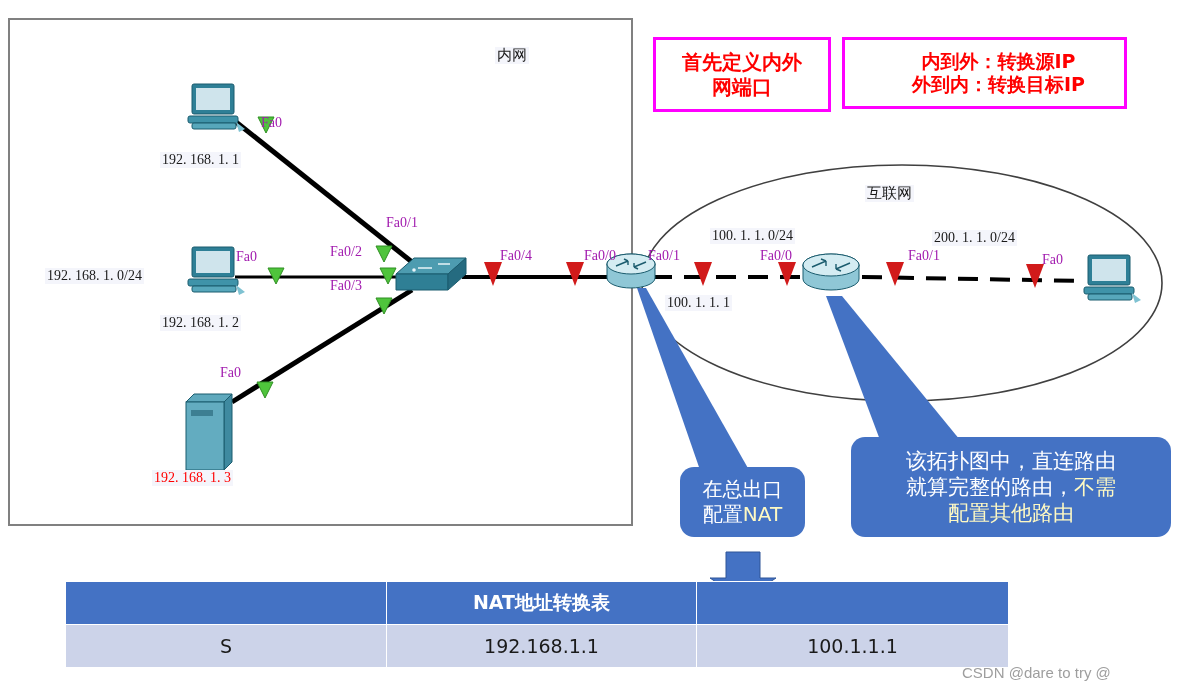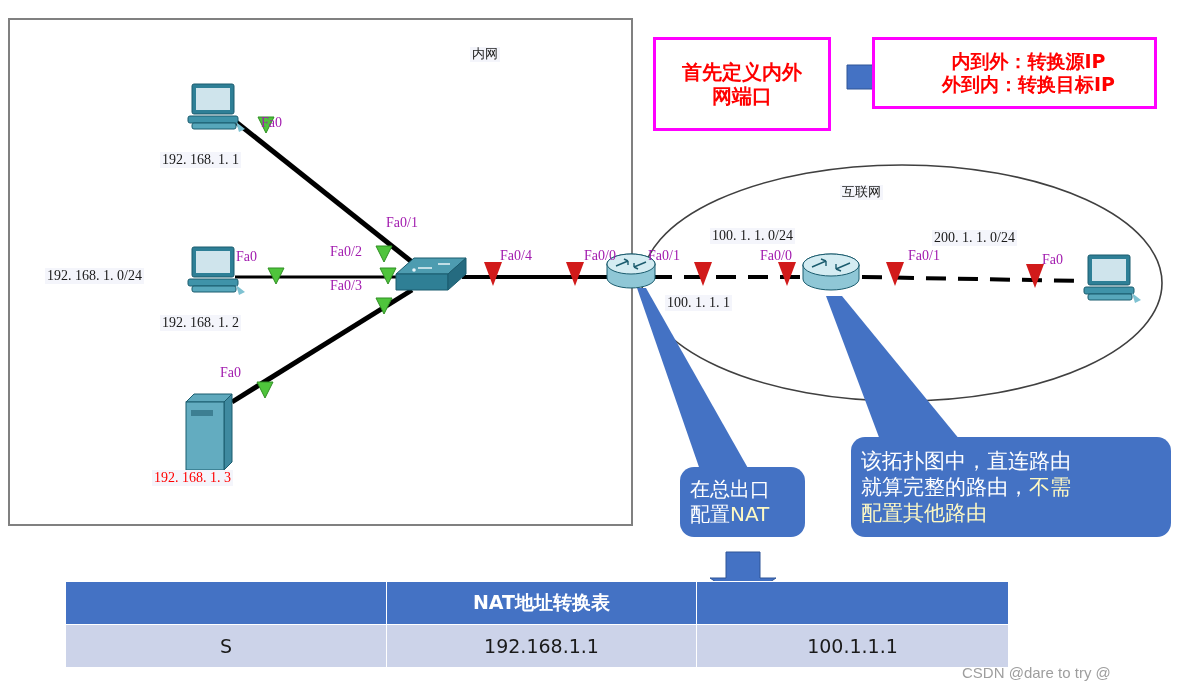--- a/index.html
+++ b/index.html
@@ -35,21 +35,22 @@
     font-size: 14px;
     color: #1a1a1a;
     background: #f4f5fb;
     white-space: nowrap;
     line-height: 1.15;
     padding: 0 2px;
   }
   .lbl.red { color: #ff0000; }
   .lbl.cn {
     font-family: "DejaVu Sans", sans-serif;
-    font-size: 13px;
+    font-size: 15px;
+    margin-left: 25px;
   }
   .iface {
     position: absolute;
     font-family: "Liberation Serif", serif;
     font-size: 14px;
     color: #a21caf;
     background: transparent;
     white-space: nowrap;
   }
   
@@ -83,21 +84,21 @@
     position: absolute;
     background: #4472c4;
     border-radius: 14px;
     color: #ffffff;
     font-family: "DejaVu Sans", sans-serif;
     text-align: center;
     box-sizing: border-box;
     display: flex;
     flex-direction: column;
     justify-content: center;
-    align-items: flex-start;
+    align-items: center;
     line-height: 1.25;
     padding: 4px 10px;
   }
   .callout .ln { display: block; white-space: nowrap; }
   .callout .hot { color: #fef9c3; }
   
   .nat-table {
     position: absolute;
     left: 65px;
     top: 581px;
@@ -270,26 +271,26 @@
       <rect x="6" y="41" width="44" height="6" rx="2" fill="#57a7bb" stroke="#1b5c6e"></rect>
       <path d="M50 40 l9 7 -6 3 z" fill="#7fc2d2"></path>
     </svg>
   </div>
   <div class="iface" style="left:1042px; top:252px;">Fa0</div>
 
   <div class="lbl cn" style="left:840px; top:185px;">互联网</div>
   <div class="lbl" style="left:710px; top:228px;">100. 1. 1. 0/24</div>
   <div class="lbl" style="left:932px; top:230px;">200. 1. 1. 0/24</div>
 
-  <div class="pink-box" style="left:653px; top:37px; width:178px; height:94px; font-size:20px;">
+  <div class="pink-box" style="left:653px; top:37px; width:178px; height:75px; font-size:20px;">
     <span class="ln">首先定义内外</span>
     <span class="ln">网端口</span>
   </div>
 
-  <div class="pink-box" style="left:872px; top:37px; width:285px; height:72px; font-size:19px;padding-left:28px;">
+  <div class="pink-box" style="left:842px; top:37px; width:285px; height:72px; font-size:19px;padding-left:28px;">
     <span class="ln">内到外：转换源IP</span>
     <span class="ln">外到内：转换目标IP</span>
   </div>
 
   <div class="callout" style="left:680px; top:467px; width:125px; height:70px; font-size:20px;">
     <span class="ln">在总出口</span>
     <span class="ln"><span>配置</span><span class="hot">NAT</span></span>
   </div>
 
   <div class="callout" style="left:851px; top:437px; width:320px; height:100px; font-size:21px;">

